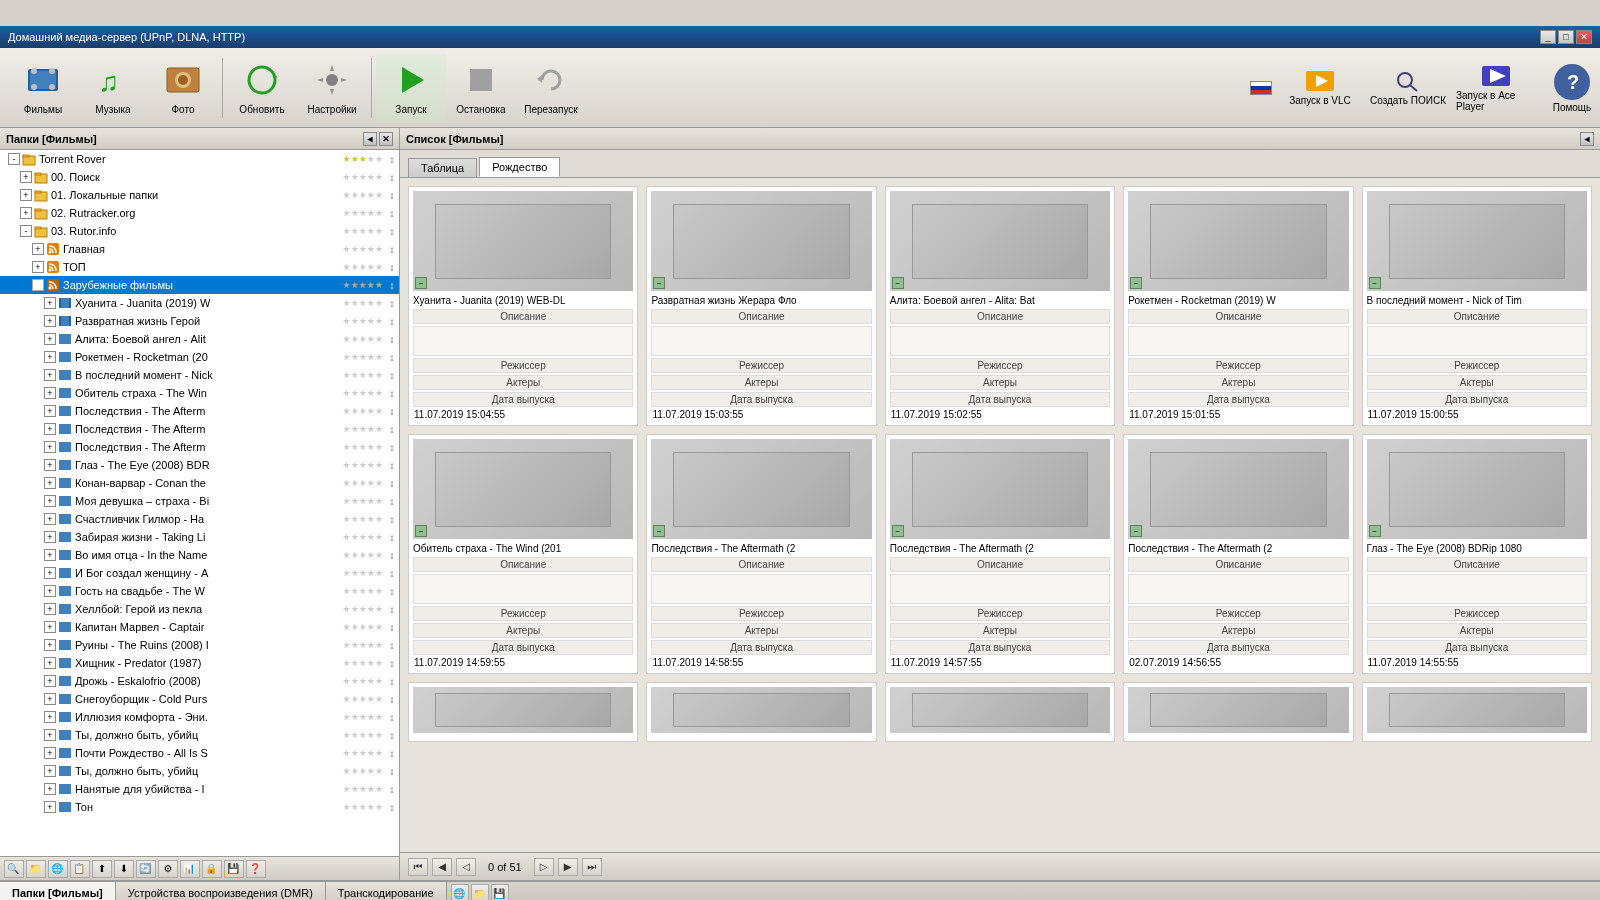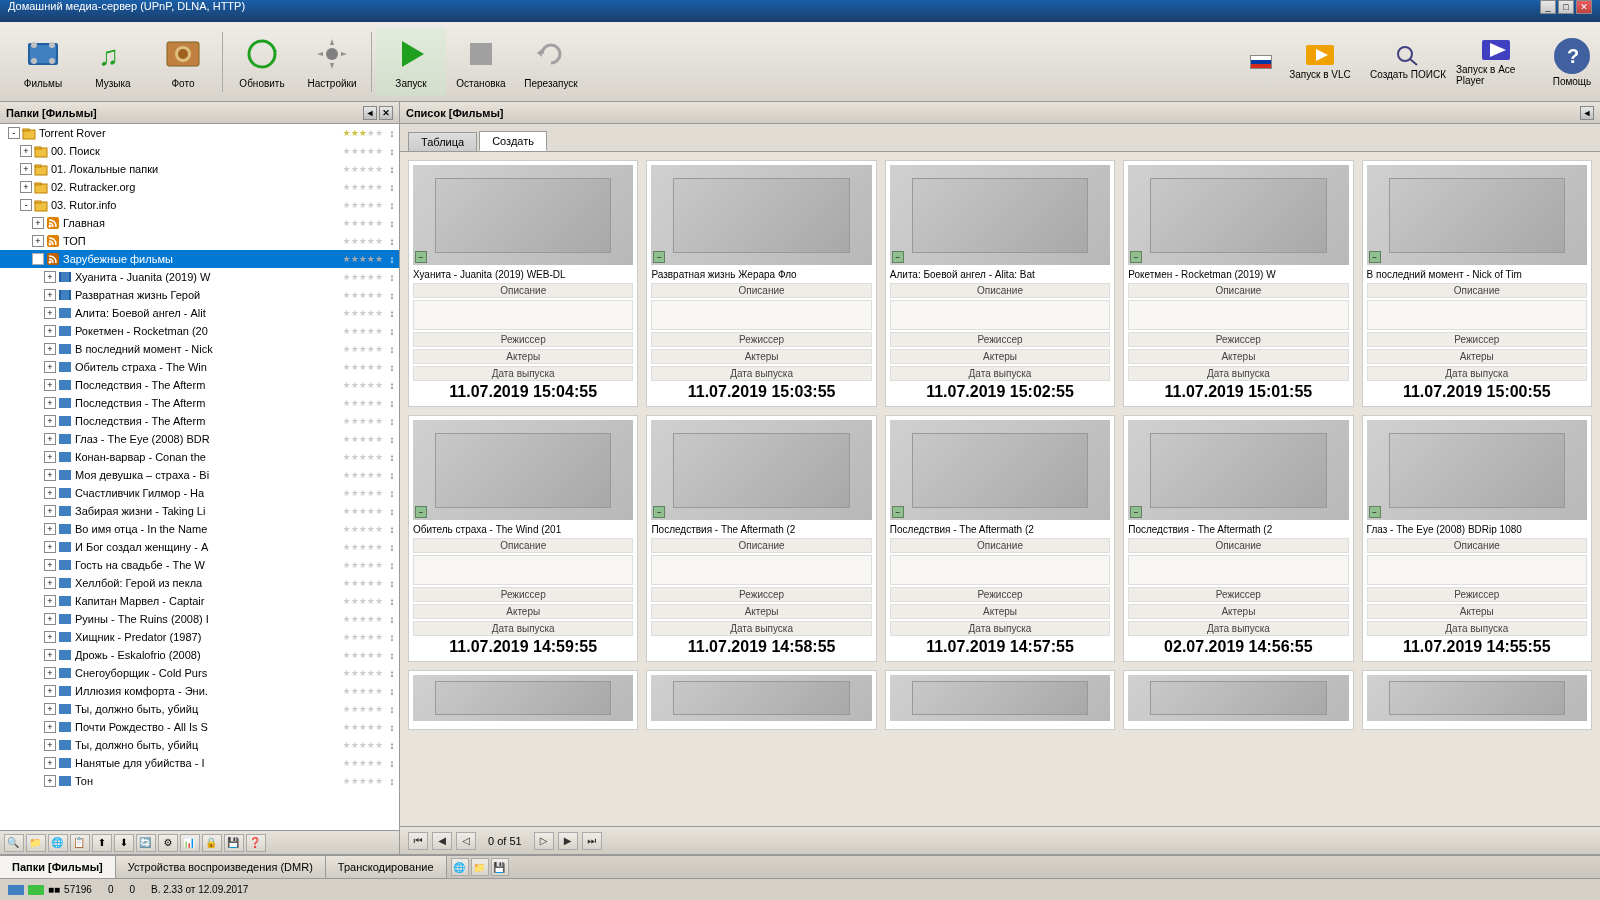--- a/index.html
+++ b/index.html
@@ -1,19 +1,19 @@
 <!DOCTYPE html>
 <html><head>
   <meta charset="utf-8">
   <style>
     * { box-sizing: border-box; margin: 0; padding: 0; }
     body { font-family: 'Segoe UI', Tahoma, sans-serif; font-size: 11px; background: #d4d0c8; overflow: hidden; width: 1600px; height: 900px; }
 
     
-    .title-bar { background: linear-gradient(to bottom, #1a5fa8, #1a3d6b); color: white; height: 22px; display: flex; justify-content: space-between; padding: 0 8px; font-size: 11px; }
+    .title-bar { background: linear-gradient(to bottom, #1a5fa8, #1a3d6b); color: white; height: 22px; display: flex; align-items: center; justify-content: space-between; padding: 0 8px; font-size: 11px; margin-top: 26px; }
     .title-bar-buttons { display: flex; gap: 2px; }
     .title-bar-btn { width: 16px; height: 14px; border: 1px solid #888; background: linear-gradient(to bottom, #e8e8e8, #c8c8c8); font-size: 9px; display: flex; align-items: center; justify-content: center; cursor: pointer; color: #000; }
 
     
     .toolbar { background: linear-gradient(to bottom, #f0ede8, #d8d4cc); height: 80px; display: flex; align-items: center; padding: 4px 8px; border-bottom: 1px solid #999; }
     .tool-btn { display: flex; flex-direction: column; align-items: center; justify-content: center; width: 70px; height: 68px; cursor: pointer; padding: 4px; background: transparent; border: 1px solid transparent; font-size: 10px; text-align: center; gap: 4px; }
     .tool-icon { width: 40px; height: 40px; display: flex; align-items: center; justify-content: center; }
     .tool-separator { width: 1px; height: 60px; background: #aaa; margin: 0 4px; }
     .right-tool-btn { display: flex; flex-direction: column; align-items: center; width: 80px; cursor: pointer; font-size: 10px; text-align: center; gap: 2px; }
 
@@ -53,21 +53,21 @@
 
     
     .cards-container { flex: 1; overflow-y: auto; padding: 8px; background: #e8e4dc; }
     .cards-grid { display: grid; grid-template-columns: repeat(5, 1fr); gap: 8px; }
 
     .card { background: white; border: 1px solid #ccc; padding: 4px; display: flex; flex-direction: column; cursor: pointer; }
     .card-thumb { width: 100%; height: 100px; background: linear-gradient(135deg, #d0d0d0, #b8b8b8); display: flex; align-items: center; justify-content: center; margin-bottom: 4px; position: relative; }
     .card-thumb-inner { width: 80%; height: 75%; background: linear-gradient(135deg, #c8c8c8, #a8a8a8); border: 1px solid #999; }
     .card-title { font-size: 10px; color: #000; overflow: hidden; text-overflow: ellipsis; white-space: nowrap; margin-bottom: 2px; }
     .card-field-label { font-size: 10px; color: #444; background: #f0ede8; border: 1px solid #ddd; padding: 1px 4px; margin: 1px 0; text-align: center; }
-    .card-field-value { font-size: 16px; color: #000; text-align: center; padding: 1px; font-weight: bold; }
+    .card-field-value { font-size: 10px; color: #000; text-align: left; padding: 1px; }
     .card-indicator { width: 12px; height: 12px; background: #90c090; border: 1px solid #608060; position: absolute; bottom: 2px; left: 2px; display: flex; align-items: center; justify-content: center; font-size: 8px; }
 
     
     .bottom-bar { height: 24px; background: linear-gradient(to bottom, #e8e4dc, #d0ccc4); border-top: 1px solid #999; display: flex; align-items: center; padding: 0 4px; gap: 2px; }
     .bottom-btn { width: 20px; height: 18px; background: linear-gradient(to bottom, #f0ede8, #d8d4cc); border: 1px solid #aaa; display: flex; align-items: center; justify-content: center; font-size: 10px; cursor: pointer; }
 
     
     .pagination-bar { height: 28px; background: linear-gradient(to bottom, #e8e4dc, #d0ccc4); border-top: 1px solid #999; display: flex; align-items: center; padding: 0 8px; gap: 4px; }
     .page-btn { width: 20px; height: 18px; background: linear-gradient(to bottom, #f0ede8, #d8d4cc); border: 1px solid #aaa; display: flex; align-items: center; justify-content: center; font-size: 10px; cursor: pointer; color: #333; }
     .page-info { font-size: 11px; margin: 0 8px; }
@@ -875,21 +875,21 @@
   <div class="right-panel">
     <div class="right-panel-header">
       <span>Список [Фильмы]</span>
       <div class="panel-header-btns">
         <div class="panel-header-btn">◄</div>
       </div>
     </div>
 
     <div class="tabs">
       <div class="tab">Таблица</div>
-      <div class="tab active">Создать</div>
+      <div class="tab active">Рождество</div>
     </div>
 
     <div class="cards-container">
       <div class="cards-grid">
 
         <div class="card">
           <div class="card-thumb">
             <div class="card-thumb-inner"></div>
             <div class="card-indicator">−</div>
           </div>

